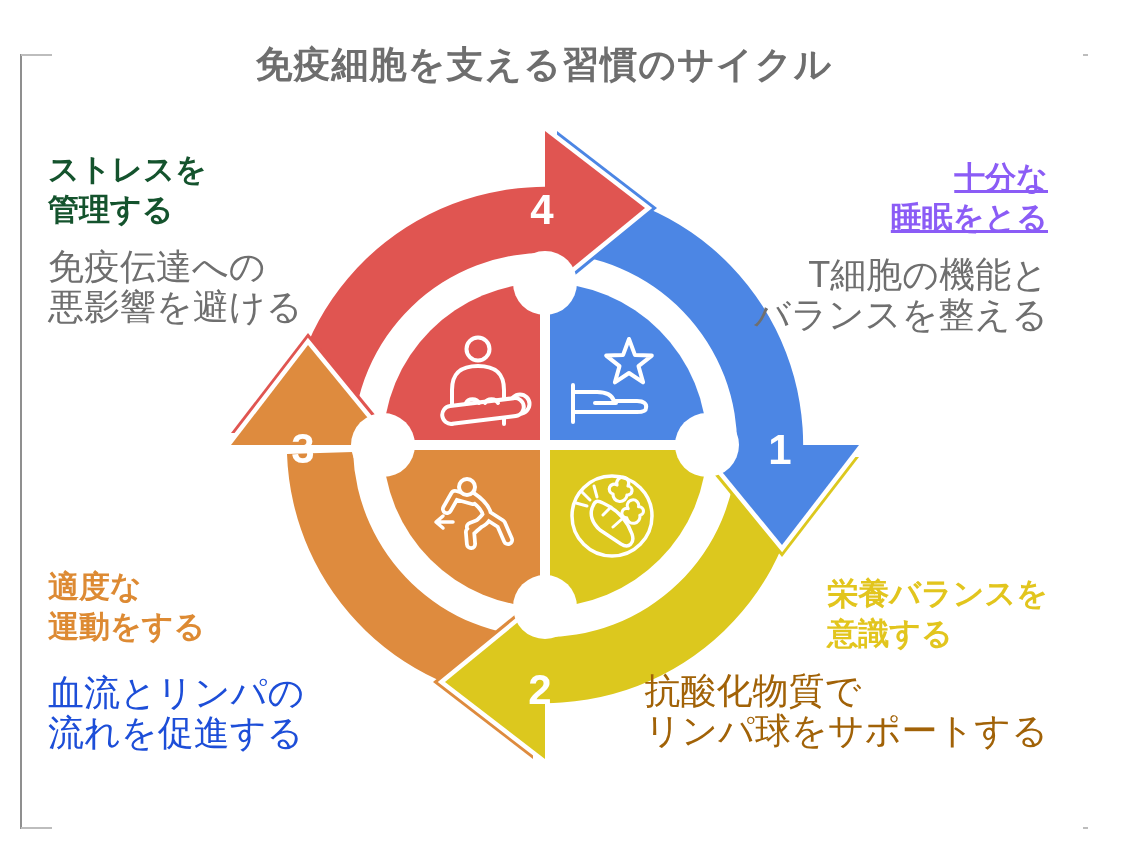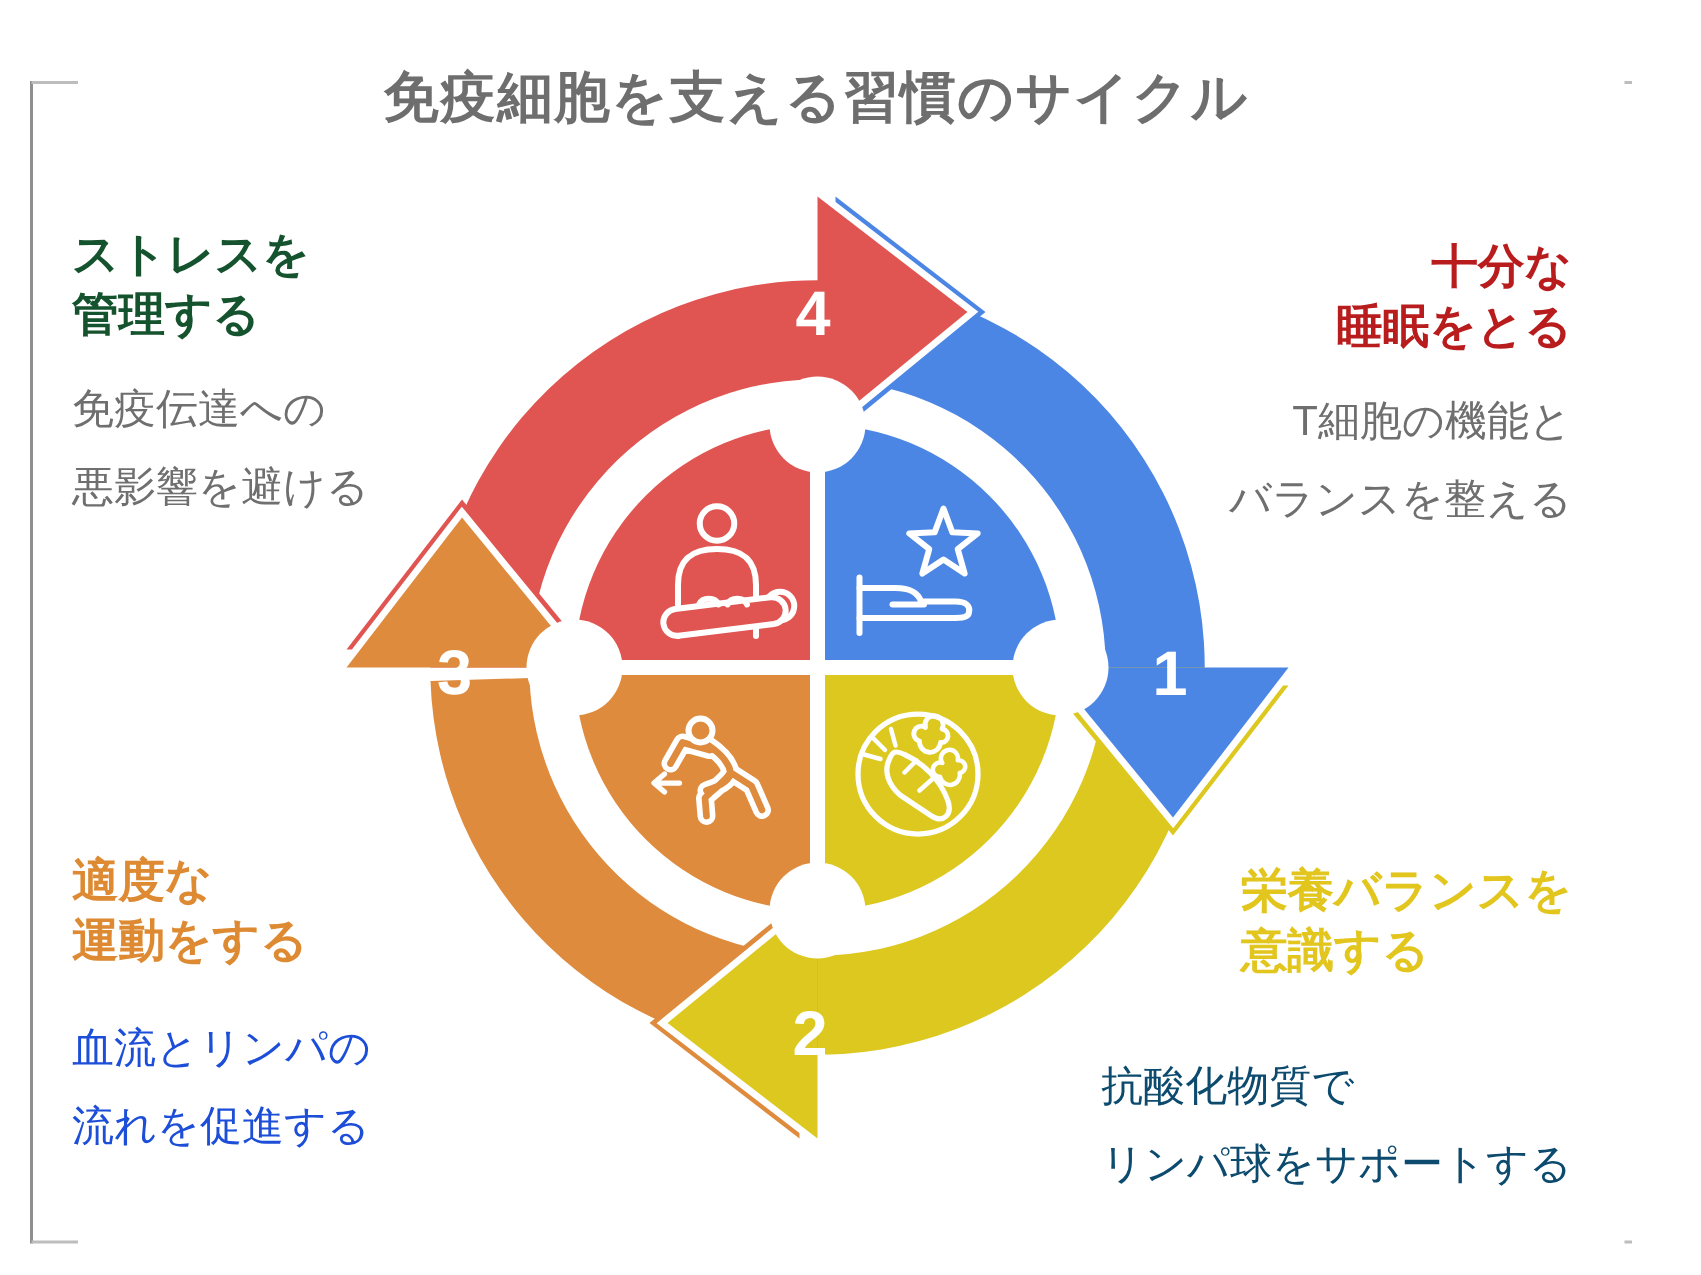--- a/index.html
+++ b/index.html
@@ -13,21 +13,21 @@
   
   #title{
     position:absolute;left:0;right:0;top:40px;text-align:center;
     font-size:37px;font-weight:700;color:#6e6e6e;letter-spacing:1px;
   }
   
   #diagram{position:absolute;left:0;top:0;}
   
   .label{position:absolute;white-space:pre-line;}
   .heading{font-size:31px;font-weight:700;line-height:40px;}
-  .desc{font-size:28px;font-weight:400;line-height:52px;color:#6f6f6f;}
+  .desc{font-size:36px;font-weight:400;line-height:40px;color:#6f6f6f;}
   .tl{left:48px;text-align:left;}
   .bl{left:48px;text-align:left;}
   .tr{right:40px;text-align:right;}
   .br{right:40px;}
   .h-step4{top:150px;}
   .d-step4{top:247px;}
   .h-step1{top:158px;}
   .d-step1{top:255px;}
   .h-step3{top:567px;}
   .d-step3{top:673px;}
@@ -137,28 +137,28 @@
     <text x="540" y="689" text-anchor="middle" dominant-baseline="central" font-size="42" font-weight="700" fill="#ffffff">2</text>
     <text x="303" y="448" text-anchor="middle" dominant-baseline="central" font-size="42" font-weight="700" fill="#ffffff">3</text>
     <text x="542" y="209" text-anchor="middle" dominant-baseline="central" font-size="42" font-weight="700" fill="#ffffff">4</text>
   </svg>
 
   <div class="label heading tl h-step4" style="color: #14532d;">ストレスを
 管理する</div>
   <div class="label desc tl d-step4" style="color: rgb(111, 111, 111);">免疫伝達への
 悪影響を避ける</div>
 
-  <div class="label heading tr h-step1" style="color: #b91c1c;">十分な
+  <div class="label heading tr h-step1" style="color: #8b5cf6; text-decoration: underline;">十分な
 睡眠をとる</div>
   <div class="label desc tr d-step1" style="color: rgb(111, 111, 111);">T細胞の機能と
 バランスを整える</div>
 
   <div class="label heading bl h-step3" style="color: rgb(221, 138, 51);">適度な
 運動をする</div>
   <div class="label desc bl d-step3" style="color: #1d4ed8;">血流とリンパの
 流れを促進する</div>
 
   <div class="label heading br h-step2" style="color: rgb(226, 197, 29);">栄養バランスを
 意識する</div>
-  <div class="label desc br d-step2" style="color: #0c4a6e; margin-top: 27px;">抗酸化物質で
+  <div class="label desc br d-step2" style="color: #a16207;">抗酸化物質で
 リンパ球をサポートする</div>
 
 </div>
 
 </body></html>

